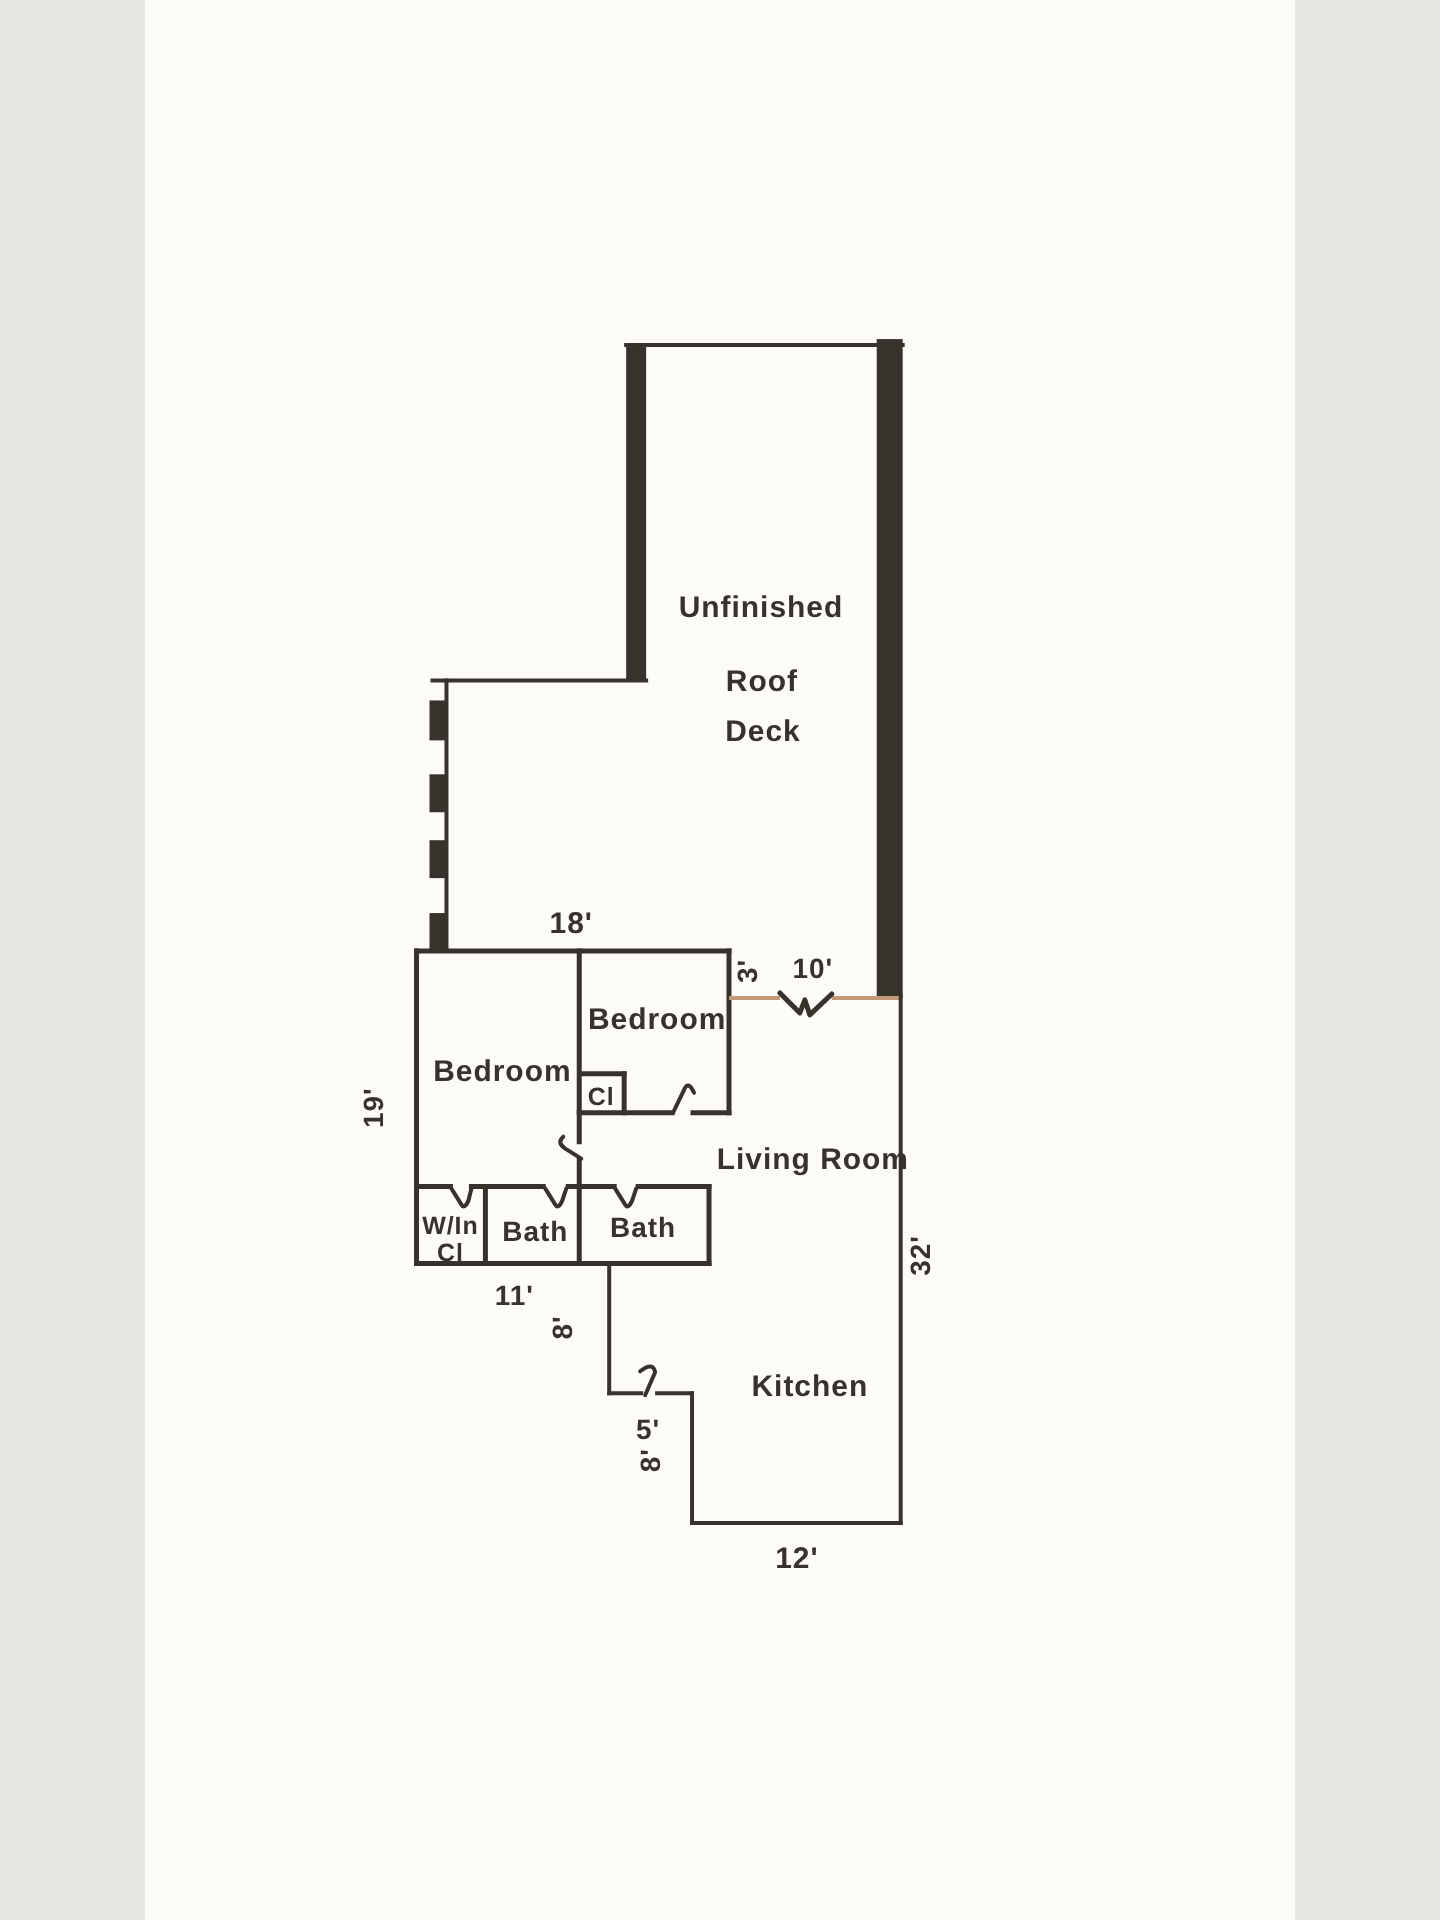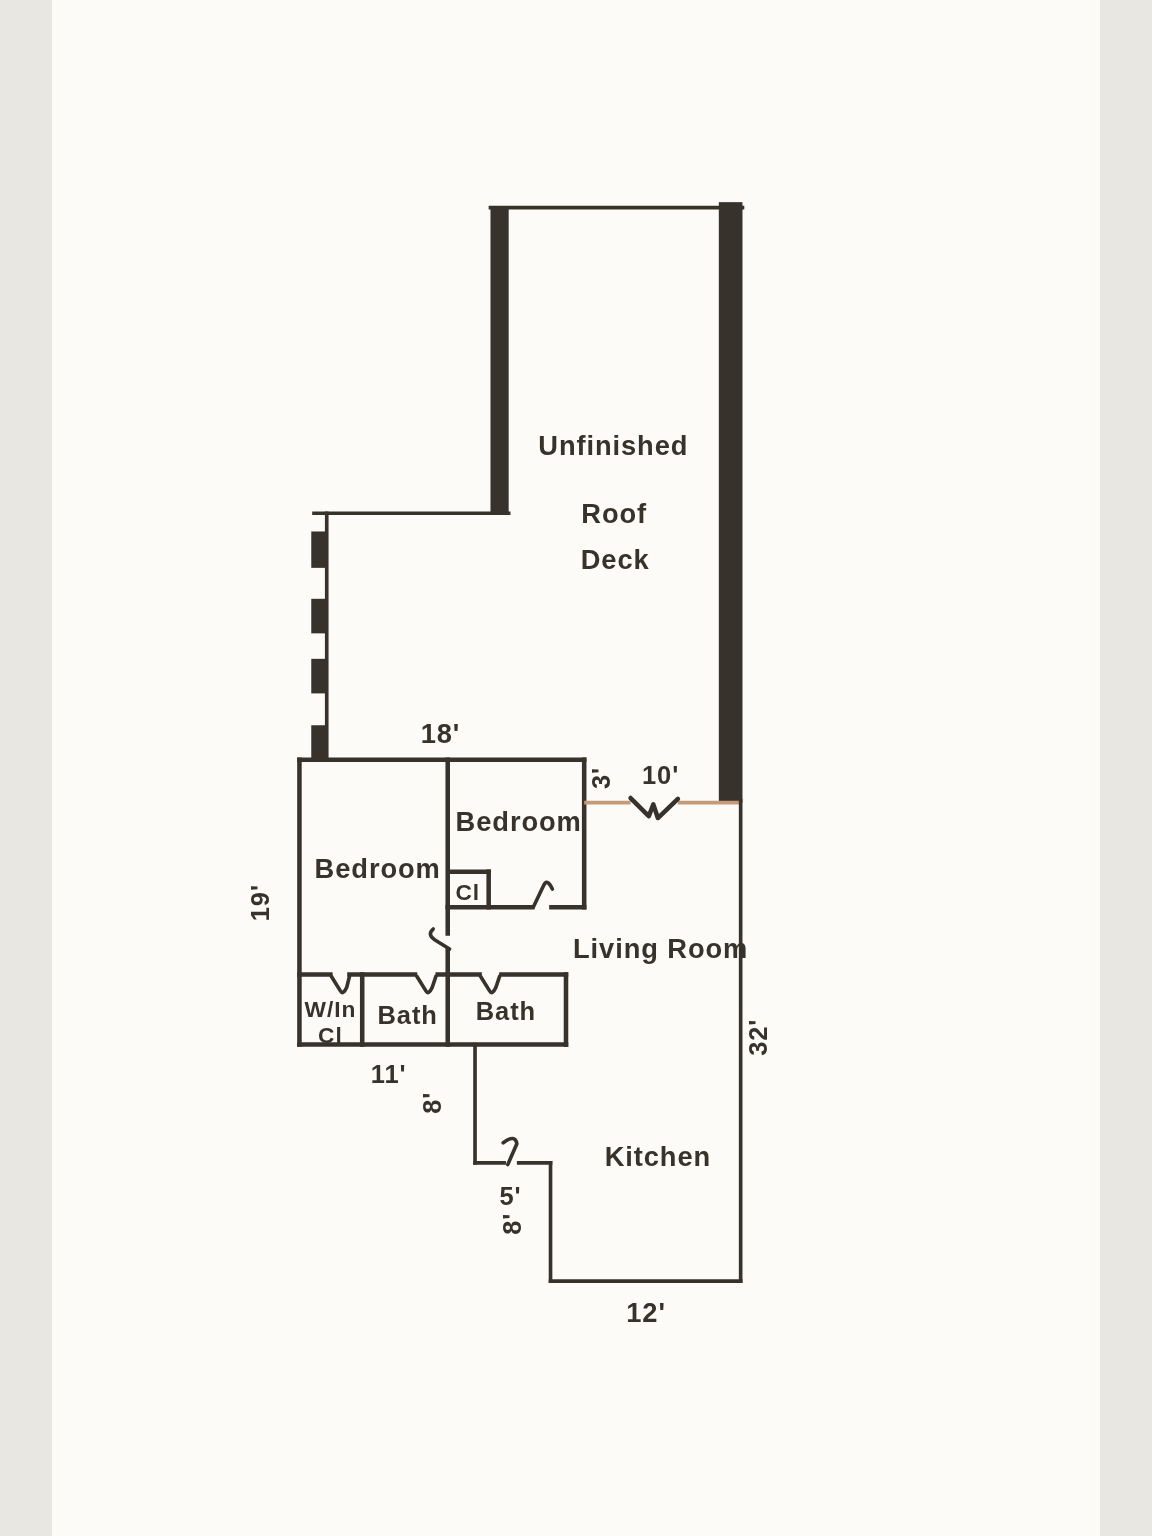--- a/index.html
+++ b/index.html
@@ -2,21 +2,21 @@
 <html style="--ink: #38322c; --paper: #fcfbf7; --tan: #c49a79;"><head>
 <meta charset="utf-8">
 <style>
   :root{
     --ink:#38322c;
     --paper:#fcfbf7;
     --tan:#c49a79;
   }
   html,body{margin:0;padding:0;background:#e9e7e2;}
   .page{
-    width:1048px;height:1536px;
+    width:920px;height:1536px;
     background:var(--paper);
     position:relative;
     margin:0 auto;
     font-family:"Liberation Sans", sans-serif;
     overflow:hidden;
   }
   svg.plan{position:absolute;left:0;top:0;width:100%;height:100%;}
   .wall{stroke:var(--ink);stroke-width:5;fill:none;stroke-linecap:square;}
   .outline{stroke:var(--ink);stroke-width:4;fill:none;stroke-linecap:square;}
   .thick{fill:var(--ink);stroke:none;}

